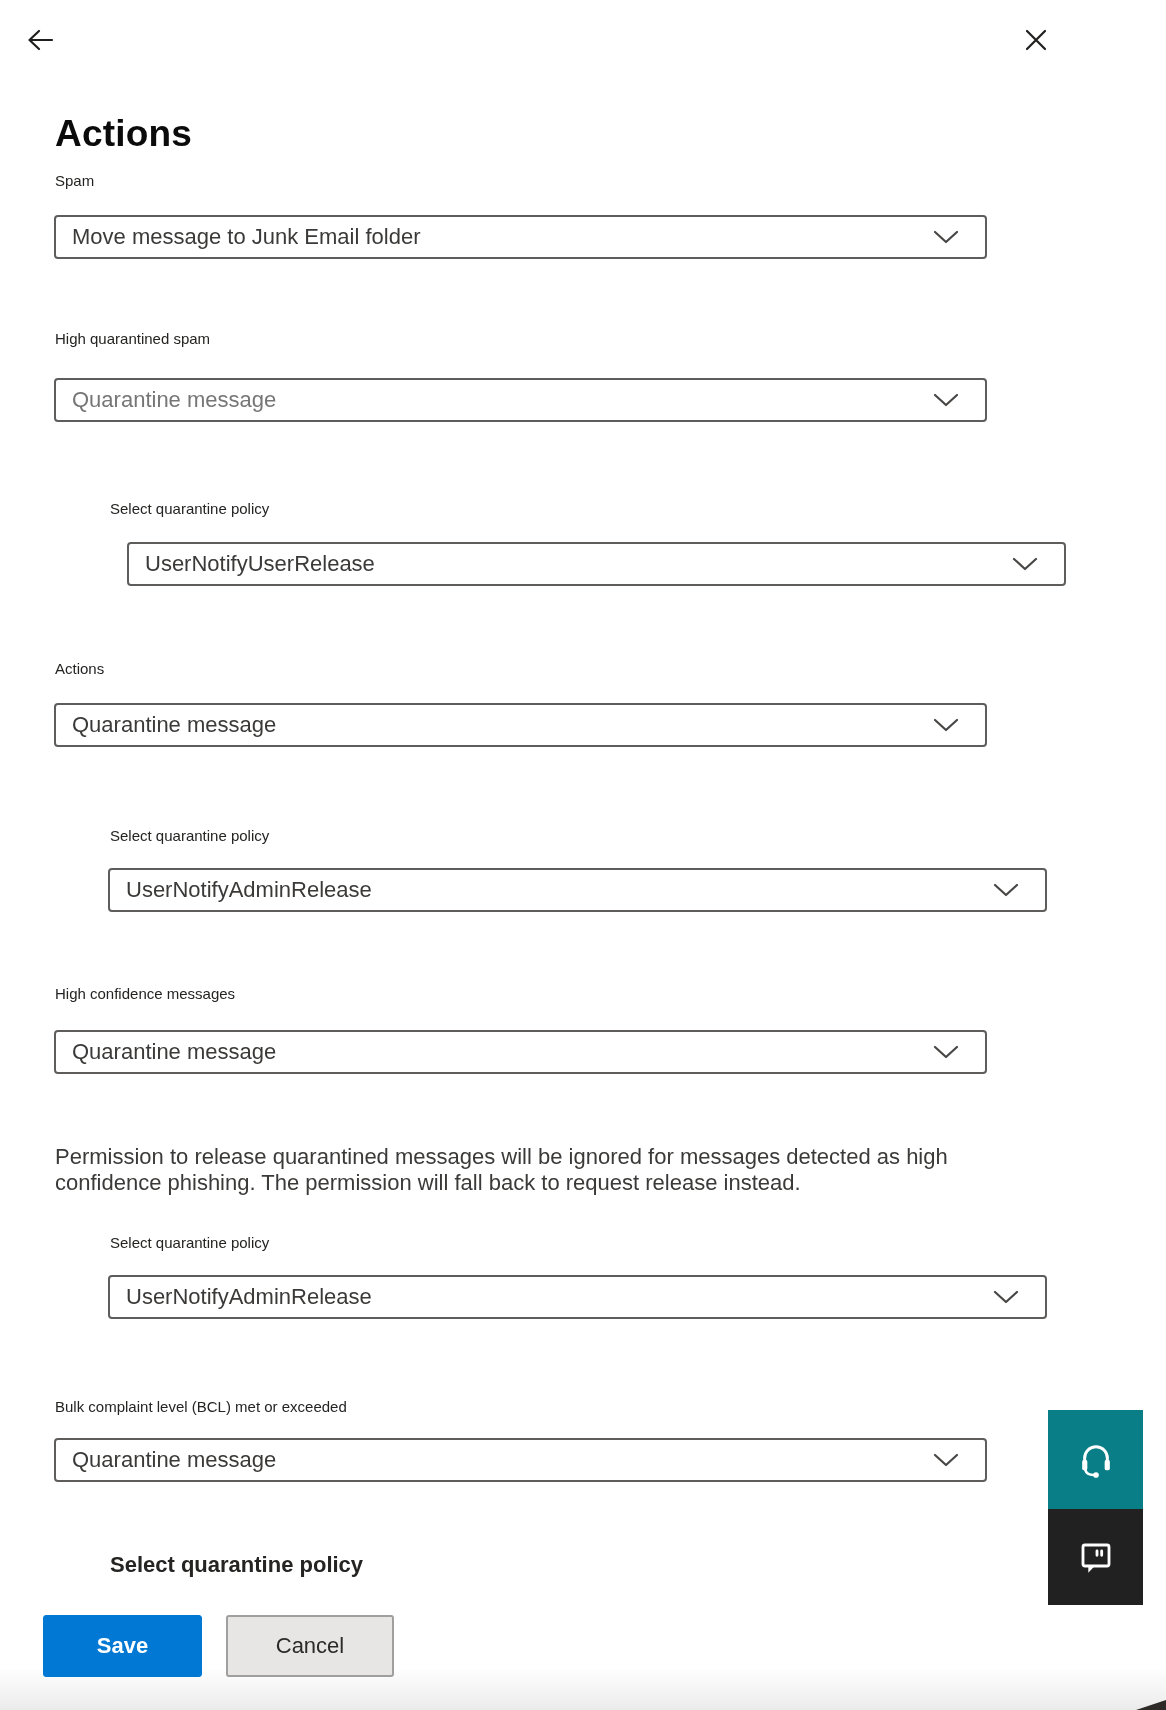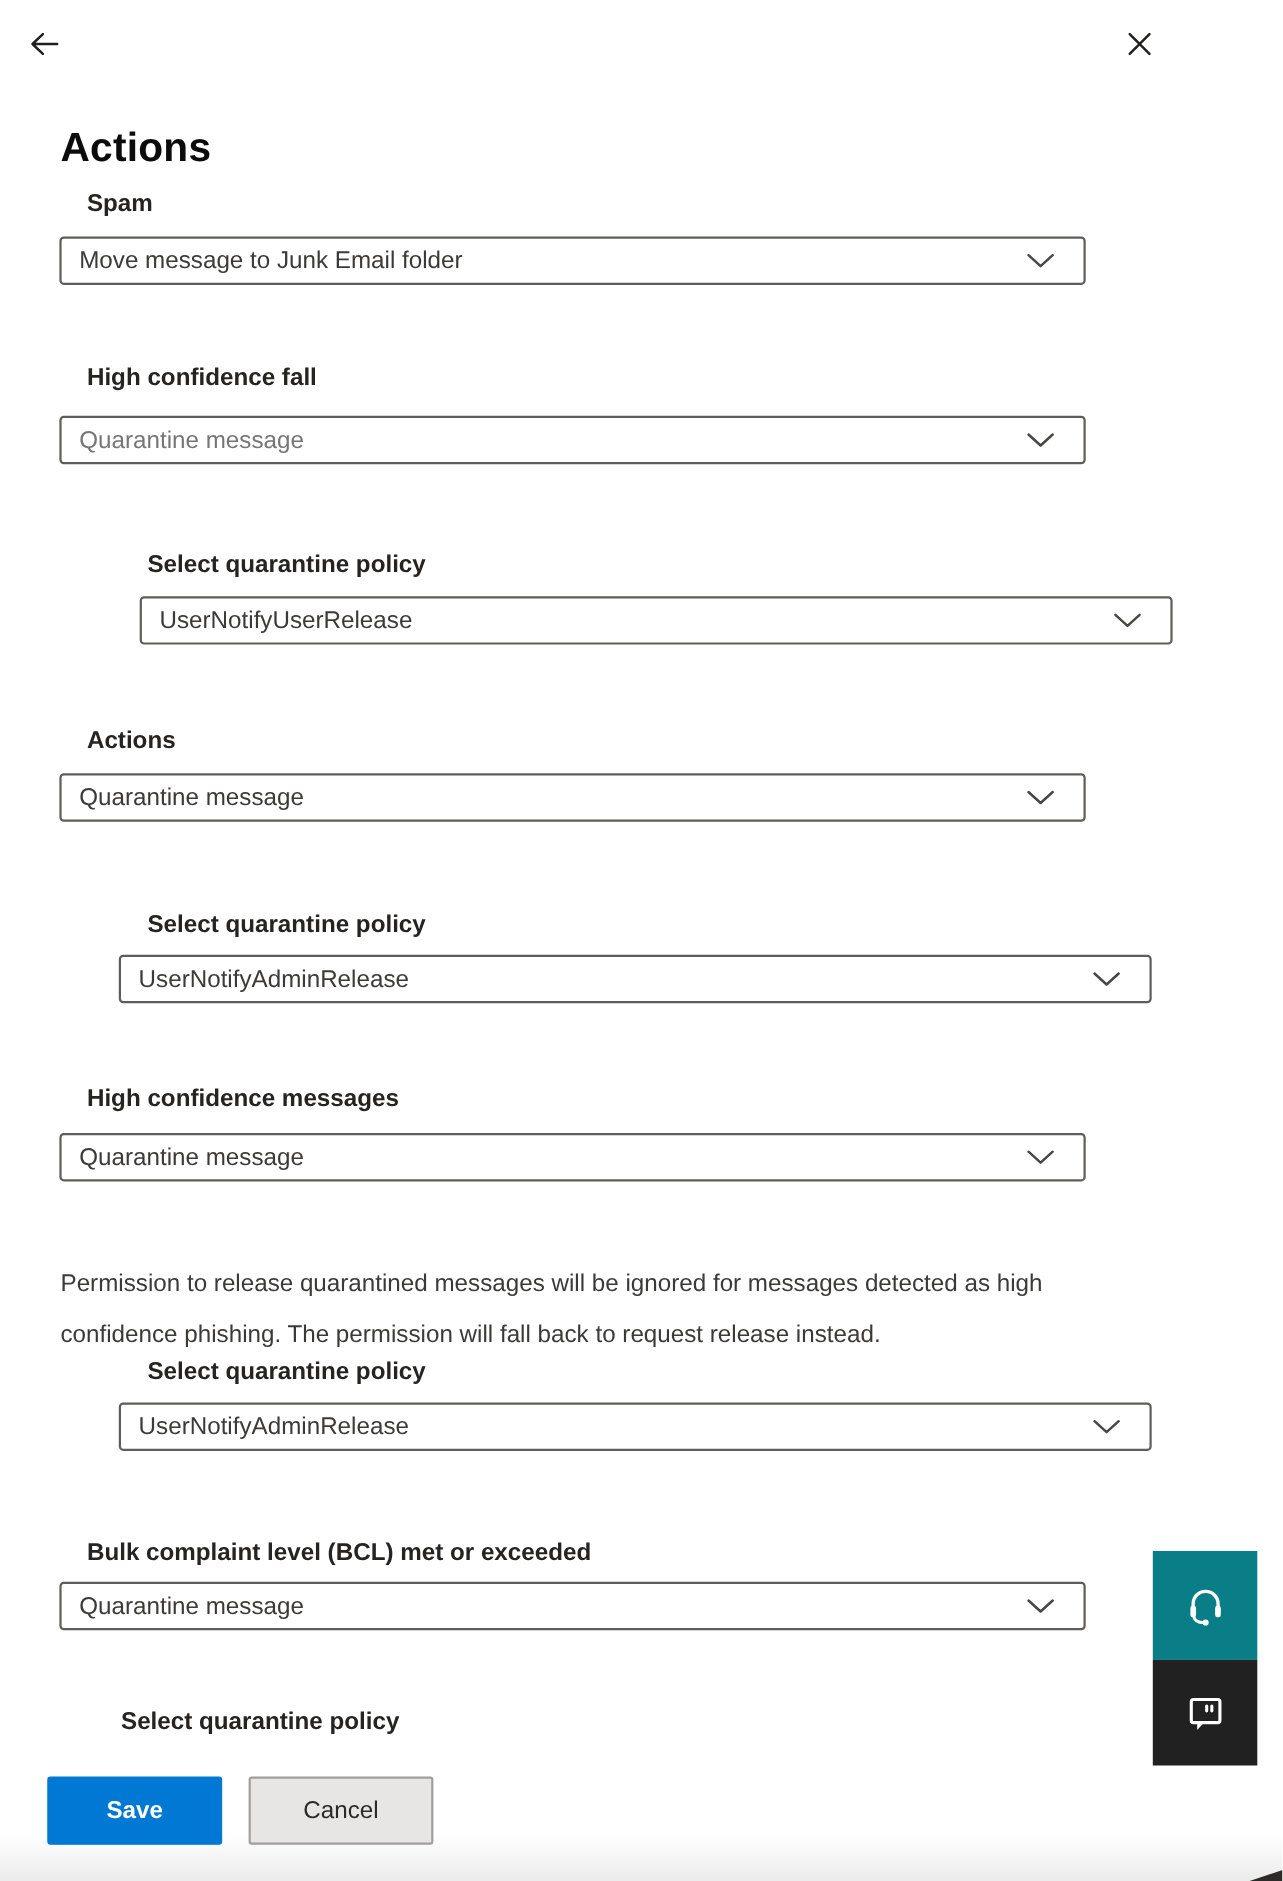--- a/index.html
+++ b/index.html
@@ -2,32 +2,32 @@
 <html><head>
 <meta charset="utf-8">
 <style>
   html,body{margin:0;padding:0;background:#ffffff;}
   .screen{
     position:relative;width:1166px;height:1710px;background:#ffffff;overflow:hidden;
     font-family:"Liberation Sans","DejaVu Sans",sans-serif;color:#323130;
   }
   .icon-btn{position:absolute;width:40px;height:40px;background:none;border:none;padding:0;cursor:pointer;display:flex;align-items:center;justify-content:center;}
   .page-title{position:absolute;left:55px;top:86px;font-size:37px;font-weight:700;color:#0b0b0b;letter-spacing:.2px;margin-top:27px;}
-  .lbl{position:absolute;left:55px;font-size:22px;font-weight:700;color:#252423;white-space:nowrap;margin-left:24px;}
+  .lbl{position:absolute;left:55px;font-size:15px;font-weight:400;color:#252423;white-space:nowrap;}
   .lbl.indent{left:110px;}
   .dd{
     position:absolute;left:54px;width:933px;height:44px;box-sizing:border-box;
     border:2px solid #5f5d5b;border-radius:4px;background:#fff;
     display:flex;align-items:center;padding:0 56px 0 16px;cursor:pointer;
   }
   .dd.indent{left:108px;width:939px;}
   .dd .val{font-size:22px;color:#3b3a39;white-space:nowrap;overflow:hidden;}
   .dd .val.muted{color:#767676;}
   .dd .chev{position:absolute;right:26px;top:50%;transform:translateY(-50%);}
-  .note{position:absolute;left:55px;top:1144px;width:990px;font-size:22px;line-height:46px;color:#3b3a39;}
+  .note{position:absolute;left:55px;top:1144px;width:990px;font-size:22px;line-height:26px;color:#3b3a39;}
   .clipped{position:absolute;left:110px;top:1552px;height:30px;overflow:hidden;font-size:22px;font-weight:600;color:#252423;}
   .footer{position:absolute;left:0;top:1578px;width:1166px;height:132px;z-index:5;
     background:linear-gradient(to bottom,#ffffff 0%,#ffffff 68%,#ebebeb 100%);}
   .btn{position:absolute;top:37px;height:62px;box-sizing:border-box;border-radius:3px;
     display:flex;align-items:center;justify-content:center;font-size:22px;cursor:pointer;
     font-family:"Liberation Sans","DejaVu Sans",sans-serif;}
   .btn-save{left:43px;width:159px;background:#0078d4;border:1px solid #0078d4;color:#ffffff;font-weight:600;}
   .btn-cancel{left:226px;width:168px;background:#e7e6e5;border:2px solid #a19f9d;color:#2b2a29;font-weight:400;}
   .fab{position:absolute;left:1048px;width:95px;border:none;padding:0;cursor:pointer;z-index:6;
     display:flex;align-items:center;justify-content:center;}
@@ -54,21 +54,21 @@
   <div class="page-title">Actions</div>
 
   <div class="lbl" style="top:172px;">Spam</div>
   <div class="dd" style="top:215px;">
     <span class="val">Move message to Junk Email folder</span>
     <svg class="chev" width="26" height="14" viewBox="0 0 26 14">
       <path d="M2 2 L13 12 L24 2" fill="none" stroke="#484644" stroke-width="2.2" stroke-linecap="round" stroke-linejoin="round"></path>
     </svg>
   </div>
 
-  <div class="lbl" style="top:330px;">High confidence fall</div>
+  <div class="lbl" style="top:330px;">High quarantined spam</div>
   <div class="dd" style="top:378px;">
     <span class="val muted">Quarantine message</span>
     <svg class="chev" width="26" height="14" viewBox="0 0 26 14">
       <path d="M2 2 L13 12 L24 2" fill="none" stroke="#484644" stroke-width="2.2" stroke-linecap="round" stroke-linejoin="round"></path>
     </svg>
   </div>
 
   <div class="lbl indent" style="top:500px;">Select quarantine policy</div>
   <div class="dd indent" style="top:542px;margin-left:19px;">
     <span class="val">UserNotifyUserRelease</span>

